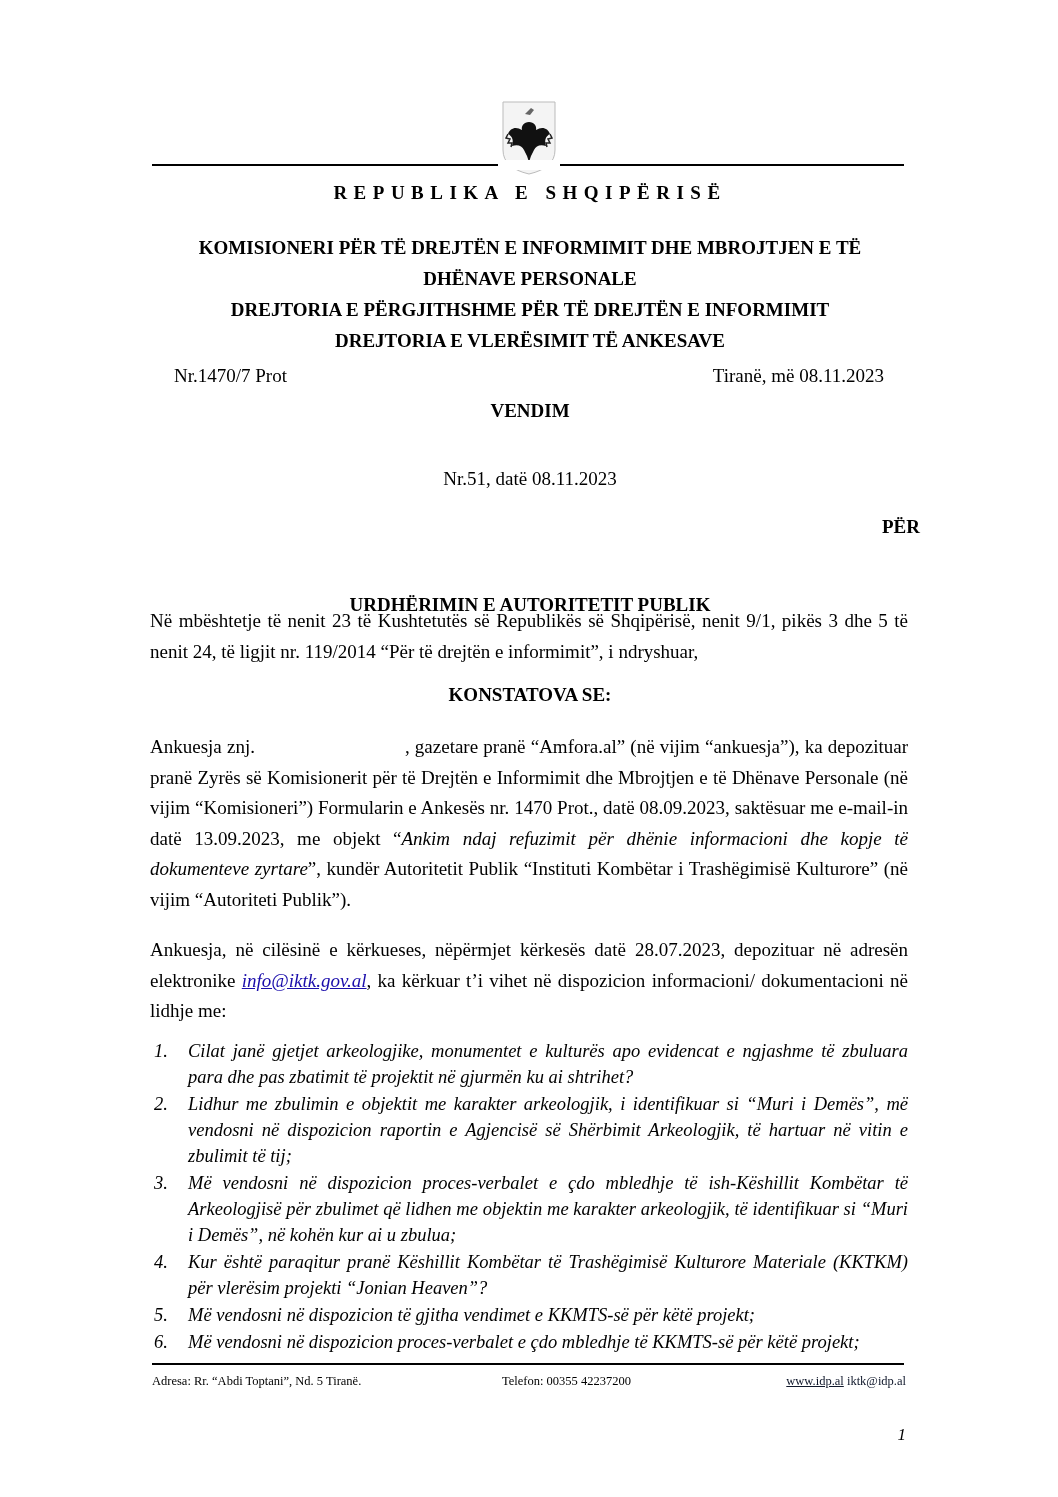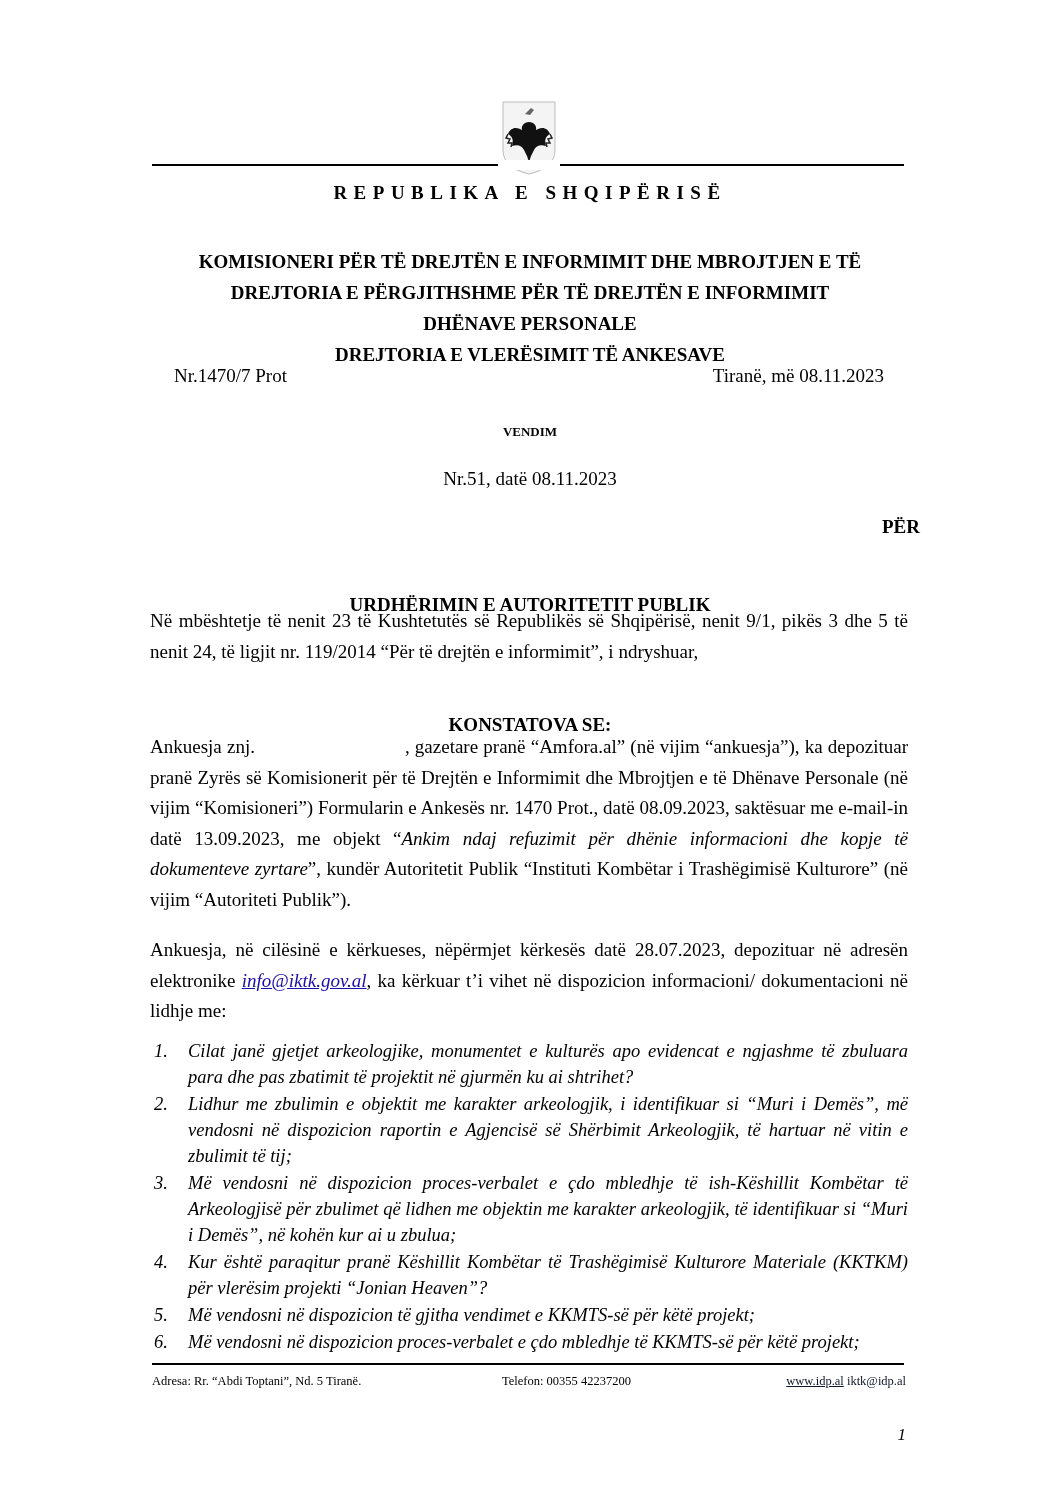--- a/index.html
+++ b/index.html
@@ -6,34 +6,34 @@
   body { width: 1058px; height: 1497px; position: relative; overflow: hidden;
          font-family: "Liberation Serif", "DejaVu Serif", serif; color: #000; }
   .page { position: absolute; left: 0; top: 0; width: 1058px; height: 1497px; border-radius: 16px; }
 
   .emblem { position: absolute; left: 500px; top: 100px; width: 58px; height: 76px; }
   .rule-top { position: absolute; left: 152px; top: 164px; width: 752px; height: 2px; background: #000; }
   .rule-top-gap { position: absolute; left: 498px; top: 160px; width: 62px; height: 10px; background: #fff; }
 
   .center { position: absolute; left: 140px; width: 780px; text-align: center; }
   .republic { top: 182px; font-weight: bold; font-size: 19px; letter-spacing: 6.5px; }
-  .org { top: 246px; font-weight: bold; font-size: 19px; line-height: 31px; }
+  .org { top: 232px; font-weight: bold; font-size: 19px; line-height: 31px; }
 
   .ref-left { position: absolute; left: 174px; top: 365px; font-size: 19px; }
   .ref-right { position: absolute; right: 174px; top: 365px; font-size: 19px; }
 
-  .vendim { top: 424px; font-weight: bold; font-size: 13px; }
+  .vendim { top: 400px; font-weight: bold; font-size: 19px; }
   .vendim-nr { top: 468px; font-size: 19px; }
   .per { top: 516px; font-weight: bold; font-size: 19px; text-align: right; }
   .subject { top: 562px; font-weight: bold; font-size: 19px; margin-top: 32px; }
 
   .para { position: absolute; left: 150px; width: 758px; font-size: 19px; line-height: 30.5px;
           text-align: justify; text-align-last: left; }
   .p1 { top: 606px; }
-  .konst { top: 714px; font-weight: bold; font-size: 19px; }
+  .konst { top: 684px; font-weight: bold; font-size: 19px; }
   .p2 { top: 732px; }
   .p3 { top: 935px; }
   .gap { display: inline-block; width: 150px; }
   a.link { color: #1a0dab; text-decoration: underline; font-style: italic; }
 
   .list { position: absolute; left: 150px; top: 1038px; width: 758px; margin: 0; padding: 0;
           list-style: none; font-style: italic; font-size: 18.5px; line-height: 26px; }
   .list li { position: relative; padding-left: 38px; text-align: justify; text-align-last: left; margin-bottom: 1px; }
   .list .num { position: absolute; left: 4px; top: 0; font-style: italic; }
 
@@ -58,22 +58,22 @@
     <path d="M8 34 l-2 4 l4 1 l-2 4 l4 0 l-1 4 M50 34 l2 4 l-4 1 l2 4 l-4 0 l1 4" stroke="#222" stroke-width="1.5" fill="none"></path>
     <path d="M10 62 Q29 74 48 62" stroke="#888" stroke-width="1" stroke-dasharray="2 2" fill="none"></path>
   </svg>
   <div class="rule-top"></div>
   <div class="rule-top-gap"></div>
 
   <div class="center republic">REPUBLIKA E SHQIPËRISË</div>
 
   <div class="center org">
     <div>KOMISIONERI PËR TË DREJTËN E INFORMIMIT DHE MBROJTJEN E TË</div>
+    <div>DHËNAVE PERSONALE</div>
     <div>DREJTORIA E PËRGJITHSHME PËR TË DREJTËN E INFORMIMIT</div>
-    <div>DHËNAVE PERSONALE</div>
     <div>DREJTORIA E VLERËSIMIT TË ANKESAVE</div>
   </div>
 
   <div class="ref-left">Nr.1470/7 Prot</div>
   <div class="ref-right">Tiranë, më 08.11.2023</div>
 
   <div class="center vendim">VENDIM</div>
   <div class="center vendim-nr">Nr.51, datë 08.11.2023</div>
   <div class="center per">PËR</div>
   <div class="center subject">URDHËRIMIN E AUTORITETIT PUBLIK</div>

